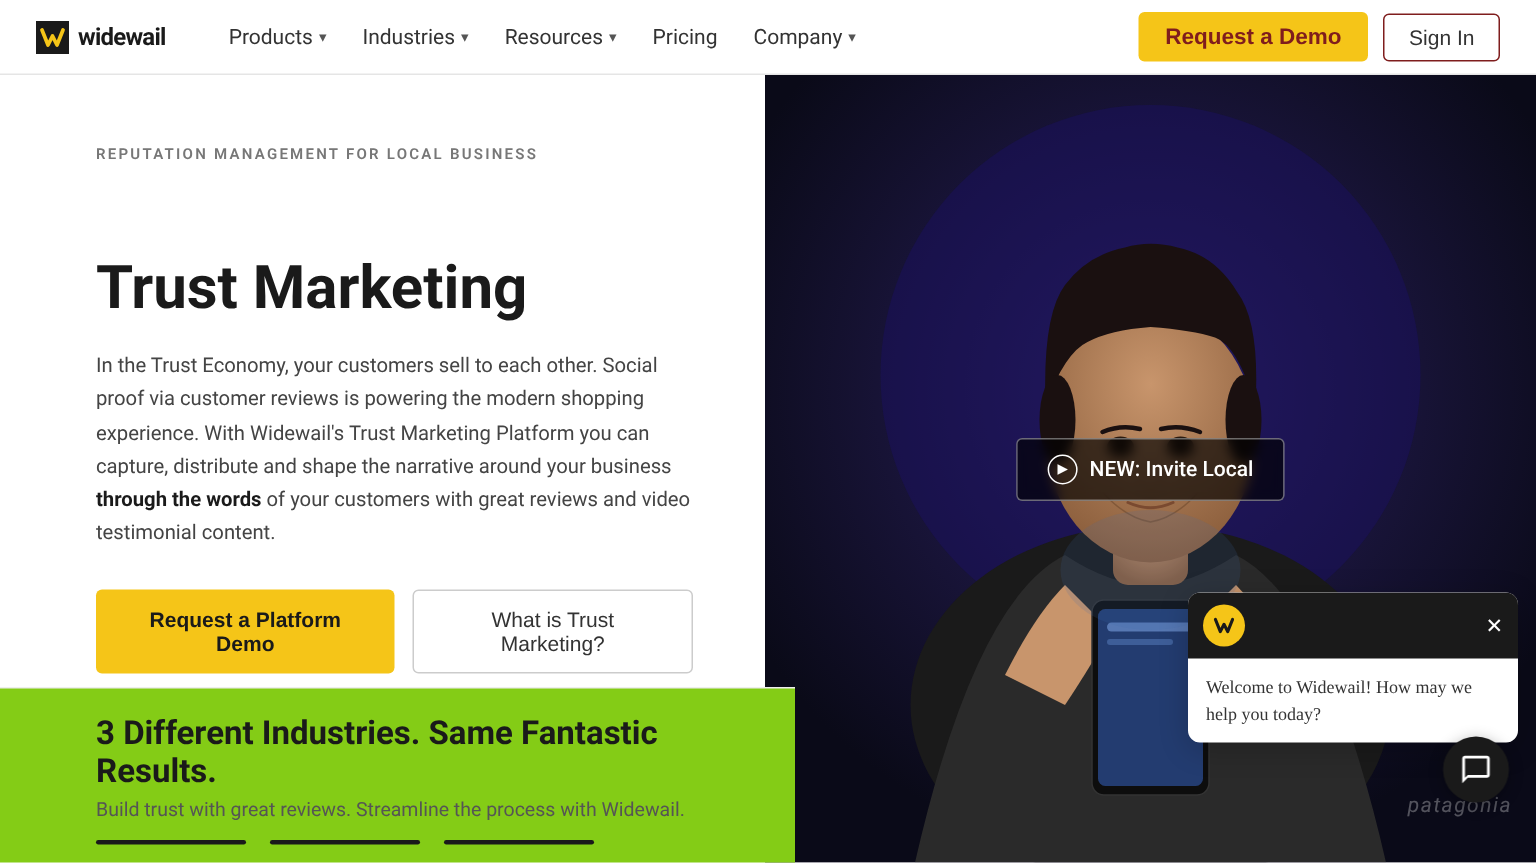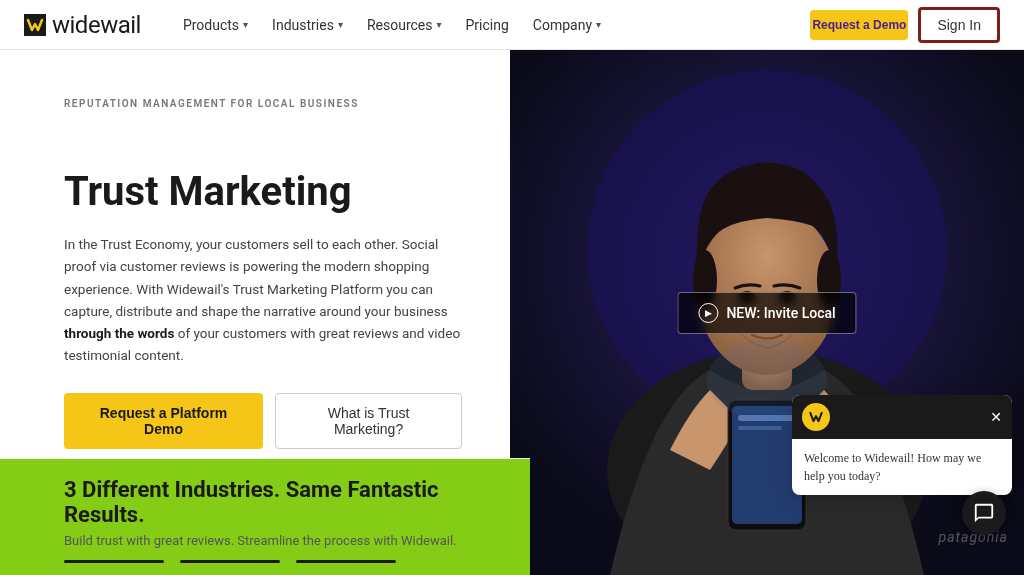--- a/index.html
+++ b/index.html
@@ -20,22 +20,22 @@
       display: flex;
       align-items: center;
       margin-right: 32px;
     }
     .logo-icon {
       width: 22px;
       height: 22px;
       margin-right: 6px;
     }
     .logo-text {
-      font-size: 24px;
-      font-weight: 400;
+      font-size: 16px;
+      font-weight: 700;
       color: #1a1a1a;
       letter-spacing: -0.5px;
     }
     .nav-links {
       display: flex;
       align-items: center;
       gap: 4px;
       flex: 1;
     }
     .nav-item {
@@ -53,32 +53,32 @@
       font-size: 10px;
       color: #555;
     }
     .nav-actions {
       display: flex;
       align-items: center;
       gap: 10px;
     }
     .btn-demo {
       background: #f5c518;
-      color: #4c1d95;
+      color: #7f1d1d;
       border: none;
-      padding: 8px 2px;
-      font-size: 12px;
+      padding: 8px 18px;
+      font-size: 15px;
       font-weight: 600;
       border-radius: 4px;
       cursor: pointer;
     }
     .btn-signin {
       background: #fff;
       color: #333;
-      border: 3px solid #7f1d1d;
+      border: 1px solid #7f1d1d;
       padding: 7px 16px;
       font-size: 14px;
       font-weight: 500;
       border-radius: 4px;
       cursor: pointer;
     }
 
     
     .main-layout {
       display: flex;

